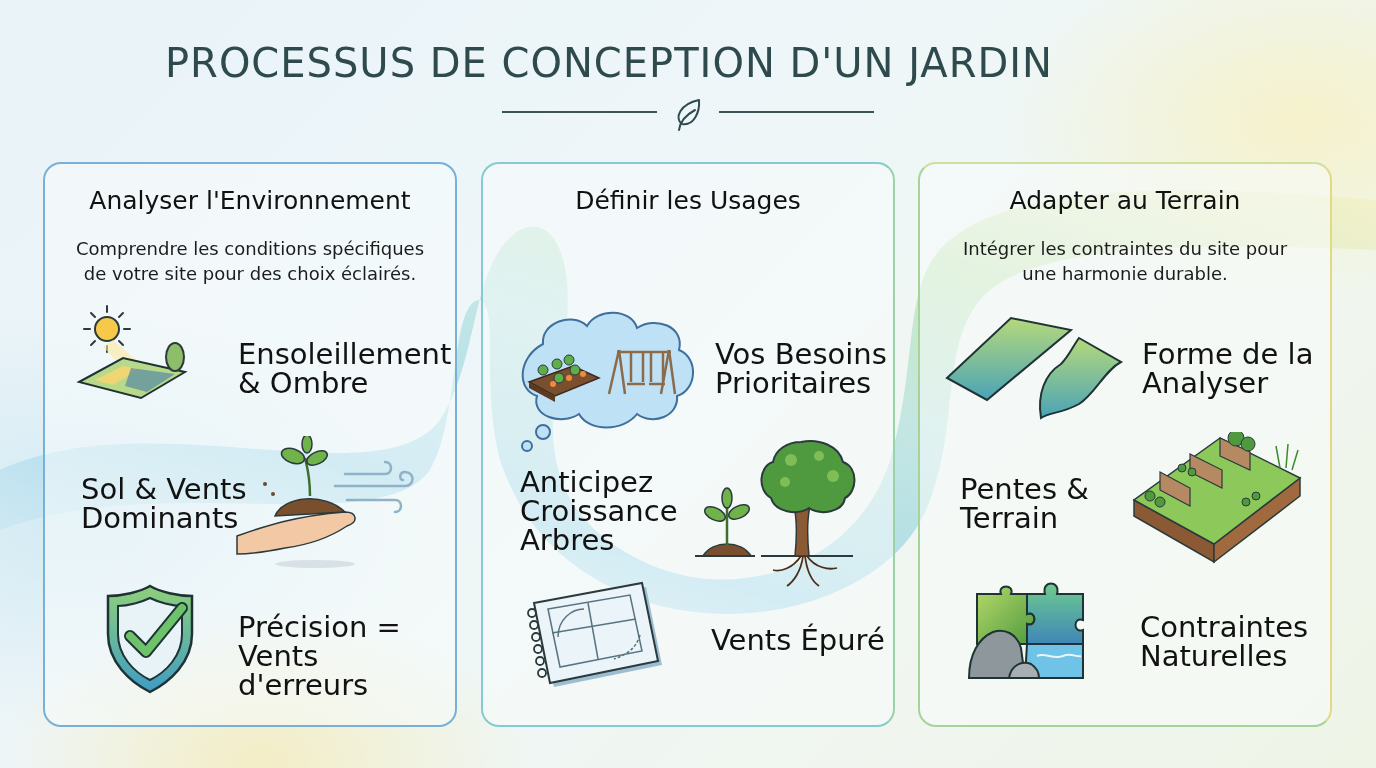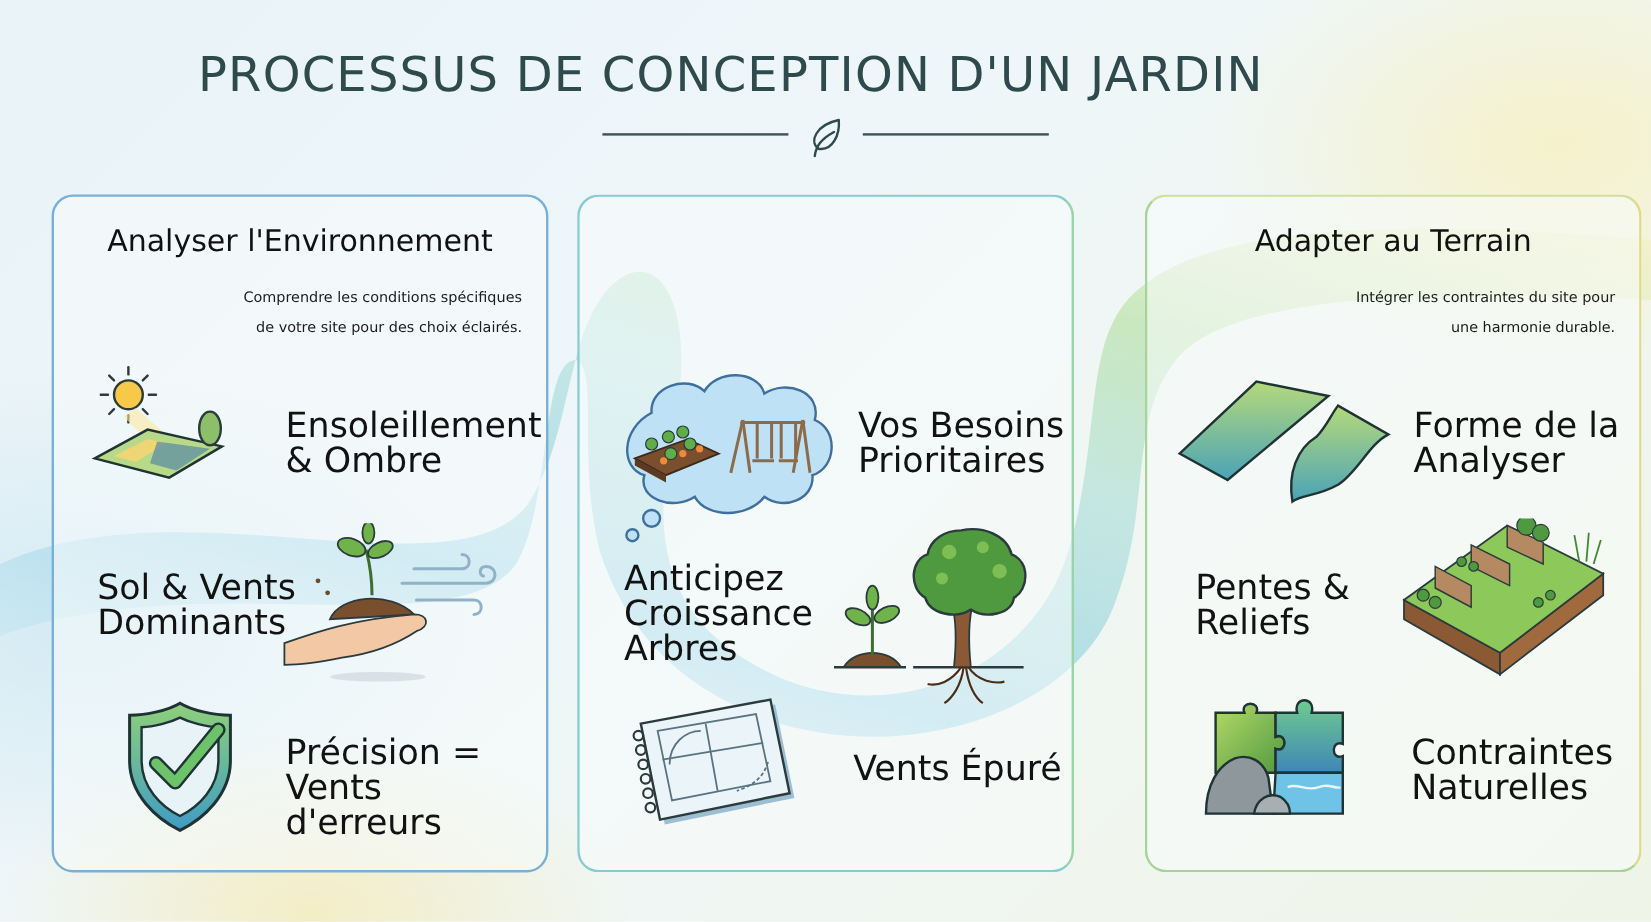--- a/index.html
+++ b/index.html
@@ -26,28 +26,28 @@
   .divider .line.r { right: 2px; }
   .divider .leaf { position: absolute; left: 168px; top: 0; width: 40px; height: 38px; }
 
   .panel {
     position: absolute; top: 162px; width: 414px; height: 565px;
     border-radius: 18px; border: 2.5px solid #7fb6d6;
     background: rgba(247,251,252,0.55);
   }
   .p1 { left: 43px; border-color: #79b0d8; }
   .p2 { left: 481px; border-color: #86cbd0; border-right-color: #9ad3a8; }
-  .p3 { left: 918px; border-color: #a7d39a; border-right-color: #e2d987; border-top-color: #cfdf9c; margin-left: 36px; }
+  .p3 { left: 918px; border-color: #a7d39a; border-right-color: #e2d987; border-top-color: #cfdf9c; }
   .panel-title {
     position: absolute; top: 22px; left: 0; width: 100%; text-align: center;
     font-size: 25px; color: #111; font-weight: 500;
   }
   .panel-desc {
-    position: absolute; top: 72px; left: 20px; right: 20px; text-align: right;
-    font-size: 12px; line-height: 25px; color: #1c1c1c;
+    position: absolute; top: 72px; left: 20px; right: 20px; text-align: center;
+    font-size: 18px; line-height: 25px; color: #1c1c1c;
   }
   .item-label {
     position: absolute; font-size: 29px; line-height: 29px; color: #121212; font-weight: 500;
   }
   .icon { position: absolute; }
 </style>
 </head>
 <body>
 
 <svg class="swoosh" viewBox="0 0 1376 768">
@@ -134,20 +134,21 @@
     <path d="M50,16 C42,20 28,24 18,24 L18,52 C18,74 34,90 50,98 C66,90 82,74 82,52 L82,24 C72,24 58,20 50,16 Z" fill="#e8f3f8" stroke="#1f3335" stroke-width="2"></path>
     <path d="M30,54 L46,70 L82,26" stroke="#1f3335" stroke-width="12" fill="none" stroke-linecap="round" stroke-linejoin="round"></path>
     <path d="M30,54 L46,70 L82,26" stroke="#6cc36a" stroke-width="8" fill="none" stroke-linecap="round" stroke-linejoin="round"></path>
   </svg>
   <div class="item-label" style="left:193px;top:449px">
     <span>Précision =</span><br><span>Vents d'erreurs</span>
   </div>
 </section>
 
 <section class="panel p2">
+  <h2 class="panel-title">Définir les Usages</h2>
 
   <svg class="icon" style="left:30px;top:140px;width:190px;height:150px" viewBox="0 0 190 150">
     <path d="M30,40 C28,18 60,8 74,22 C84,4 118,4 124,24 C142,12 172,22 166,46 C186,54 184,86 164,92 C166,112 140,122 124,110 C110,128 76,128 66,110 C48,122 18,112 24,92 C4,86 4,54 30,40 Z" fill="#bfe1f6" stroke="#3f6f9e" stroke-width="2"></path>
     <circle cx="30" cy="128" r="7" fill="#bfe1f6" stroke="#3f6f9e" stroke-width="2"></circle>
     <circle cx="14" cy="142" r="5" fill="#bfe1f6" stroke="#3f6f9e" stroke-width="2"></circle>
     <polygon points="16,78 60,62 86,74 42,92" fill="#7a4f2e" stroke="#3a2a1e" stroke-width="1.5"></polygon>
     <polygon points="16,78 42,92 42,98 16,84" fill="#5c3a22"></polygon>
     <g fill="#5fae4a" stroke="#2b3a3c" stroke-width="1">
       <circle cx="30" cy="66" r="5"></circle>
         <circle cx="44" cy="60" r="5"></circle>
@@ -244,21 +245,21 @@
         </linearGradient>
       </defs>
     <polygon points="2,64 66,4 126,16 42,86" fill="url(#pc)" stroke="#1f3335" stroke-width="2"></polygon>
     <path d="M134,24 L176,48 C160,56 150,80 134,90 C116,100 104,98 96,104 C92,80 100,60 116,50 C124,42 128,32 134,24 Z" fill="url(#pc)" stroke="#1f3335" stroke-width="2"></path>
   </svg>
   <div class="item-label" style="left:222px;top:176px">
     <span>Forme de la</span><br><span>Analyser</span>
   </div>
 
   <div class="item-label" style="left:40px;top:311px">
-    <span>Pentes &amp;</span><br><span>Reliefs</span>
+    <span>Pentes &amp;</span><br><span>Terrain</span>
   </div>
   <svg class="icon" style="left:210px;top:268px;width:175px;height:135px" viewBox="0 0 175 135">
     <polygon points="4,84 84,130 84,112 4,68" fill="#8b5a34" stroke="#2b3a3c" stroke-width="1.5"></polygon>
     <polygon points="84,130 170,64 170,46 84,112" fill="#a06a3e" stroke="#2b3a3c" stroke-width="1.5"></polygon>
     <polygon points="4,68 84,112 170,46 90,6" fill="#8cc85a" stroke="#2b3a3c" stroke-width="1.5"></polygon>
     <polygon points="30,58 60,74 60,56 30,40" fill="#b58962" stroke="#2b3a3c" stroke-width="1.2"></polygon>
     <polygon points="60,40 92,56 92,38 60,22" fill="#b58962" stroke="#2b3a3c" stroke-width="1.2"></polygon>
     <polygon points="90,24 120,38 120,20 90,6" fill="#b58962" stroke="#2b3a3c" stroke-width="1.2"></polygon>
     <g fill="#4f9a3e" stroke="#2b3a3c" stroke-width="1">
       <circle cx="20" cy="64" r="5"></circle>

